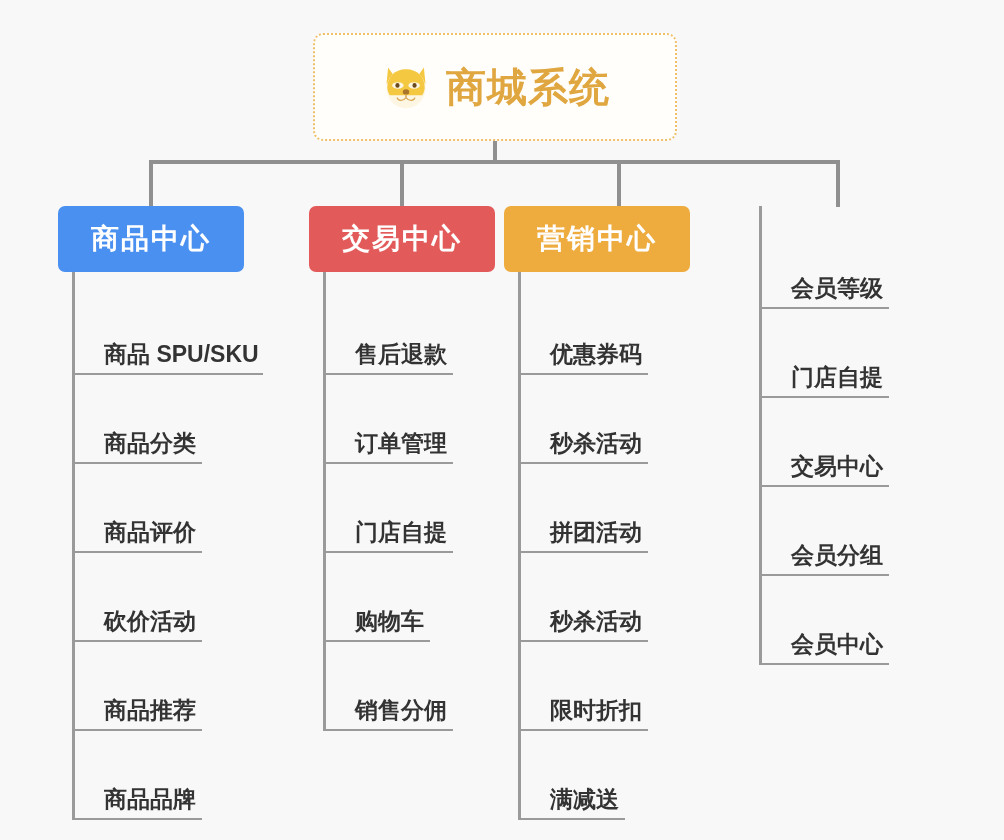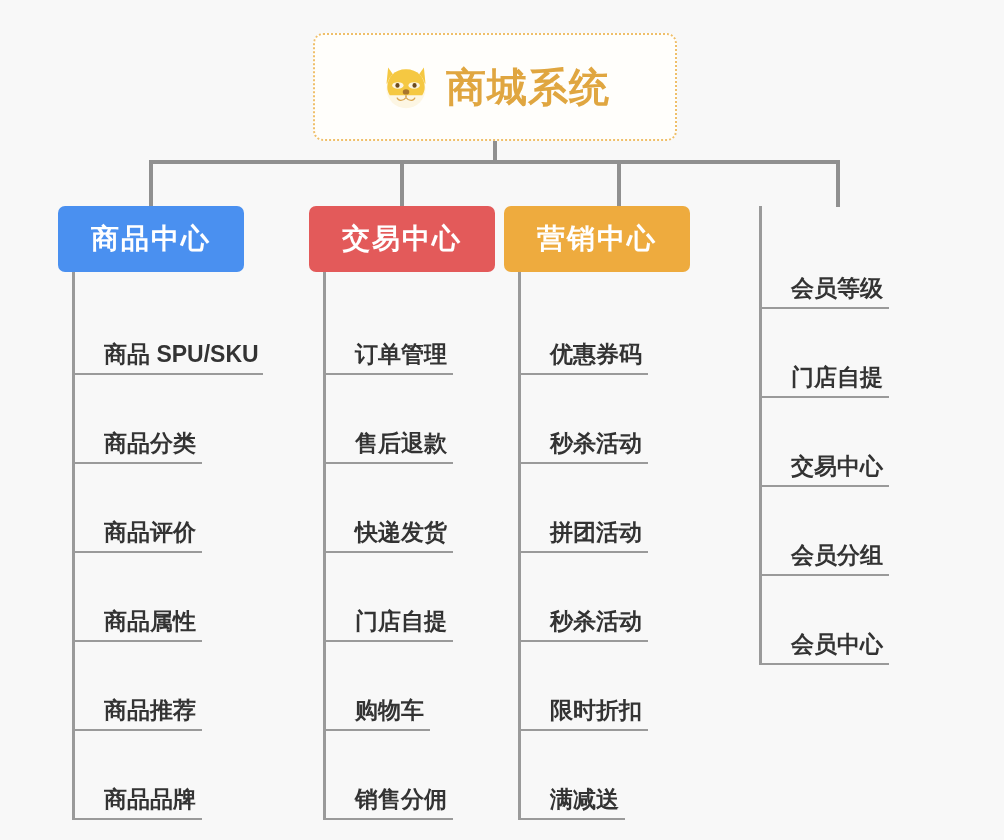--- a/index.html
+++ b/index.html
@@ -186,48 +186,44 @@
         </div>
       <div class="leaf">
           <span class="leaf-text">商品分类</span>
           <span class="leaf-rule" style="width: 130px;"></span>
         </div>
       <div class="leaf">
           <span class="leaf-text">商品评价</span>
           <span class="leaf-rule" style="width: 130px;"></span>
         </div>
       <div class="leaf">
-          <span class="leaf-text">商品属性</span>
+          <span class="leaf-text">砍价活动</span>
           <span class="leaf-rule" style="width: 130px;"></span>
         </div>
       <div class="leaf">
           <span class="leaf-text">商品推荐</span>
           <span class="leaf-rule" style="width: 130px;"></span>
         </div>
       <div class="leaf">
           <span class="leaf-text">商品品牌</span>
           <span class="leaf-rule" style="width: 130px;"></span>
         </div>
     </div>
   </div>
 
   <div class="branch branch-2">
     <div class="branch-head">交易中心</div>
     <div class="leaf-list">
       <div class="spine"></div>
       <div class="leaf">
+          <span class="leaf-text">售后退款</span>
+          <span class="leaf-rule" style="width: 130px;"></span>
+        </div>
+      <div class="leaf">
           <span class="leaf-text">订单管理</span>
-          <span class="leaf-rule" style="width: 130px;"></span>
-        </div>
-      <div class="leaf">
-          <span class="leaf-text">售后退款</span>
-          <span class="leaf-rule" style="width: 130px;"></span>
-        </div>
-      <div class="leaf">
-          <span class="leaf-text">快递发货</span>
           <span class="leaf-rule" style="width: 130px;"></span>
         </div>
       <div class="leaf">
           <span class="leaf-text">门店自提</span>
           <span class="leaf-rule" style="width: 130px;"></span>
         </div>
       <div class="leaf">
           <span class="leaf-text">购物车</span>
           <span class="leaf-rule" style="width: 107px;"></span>
         </div>

